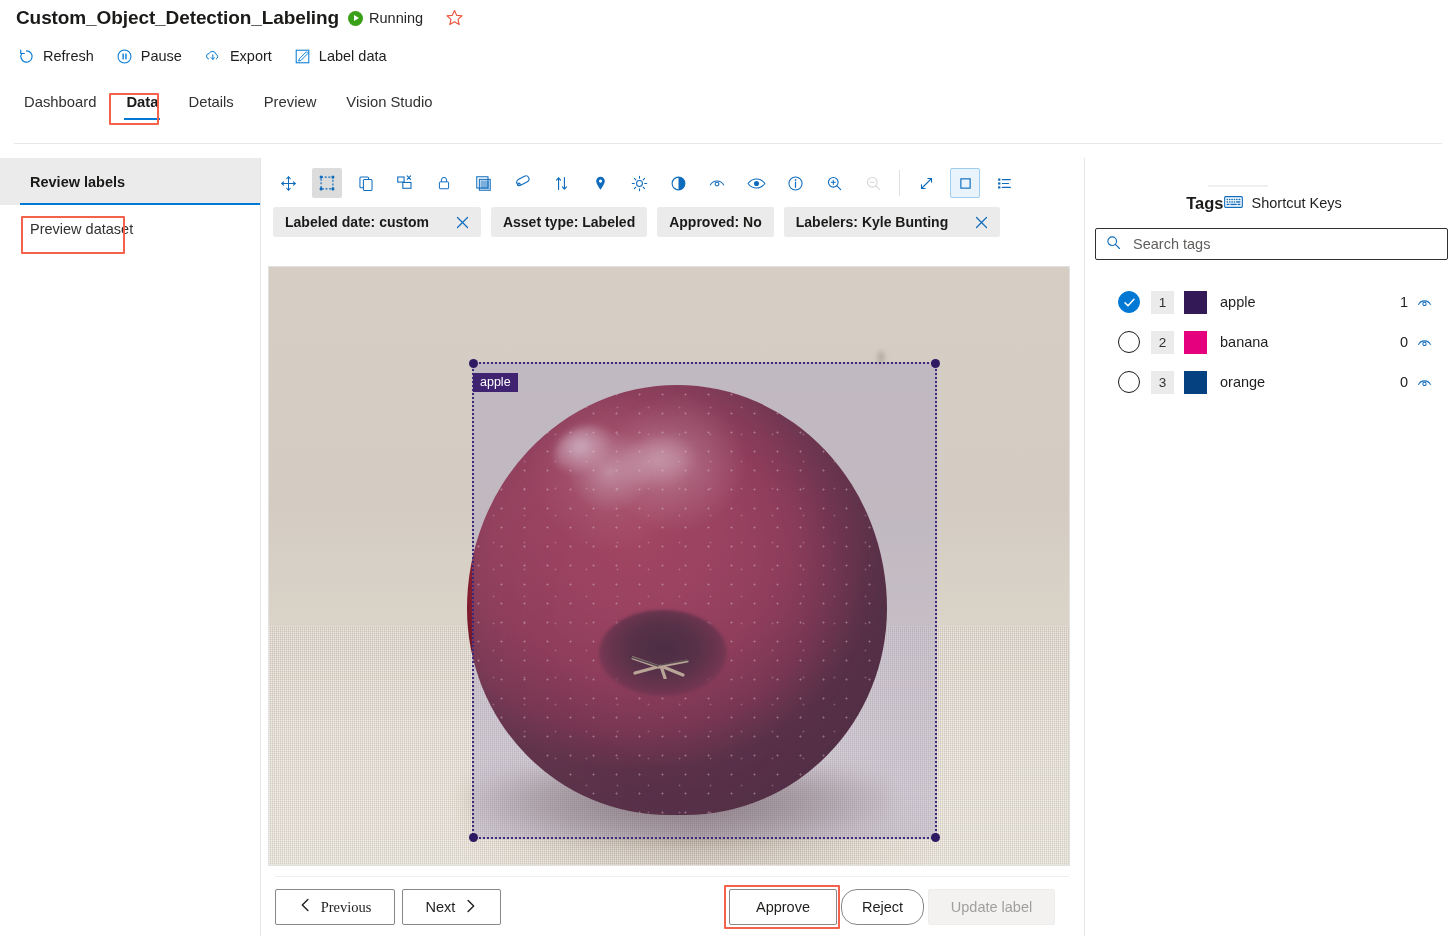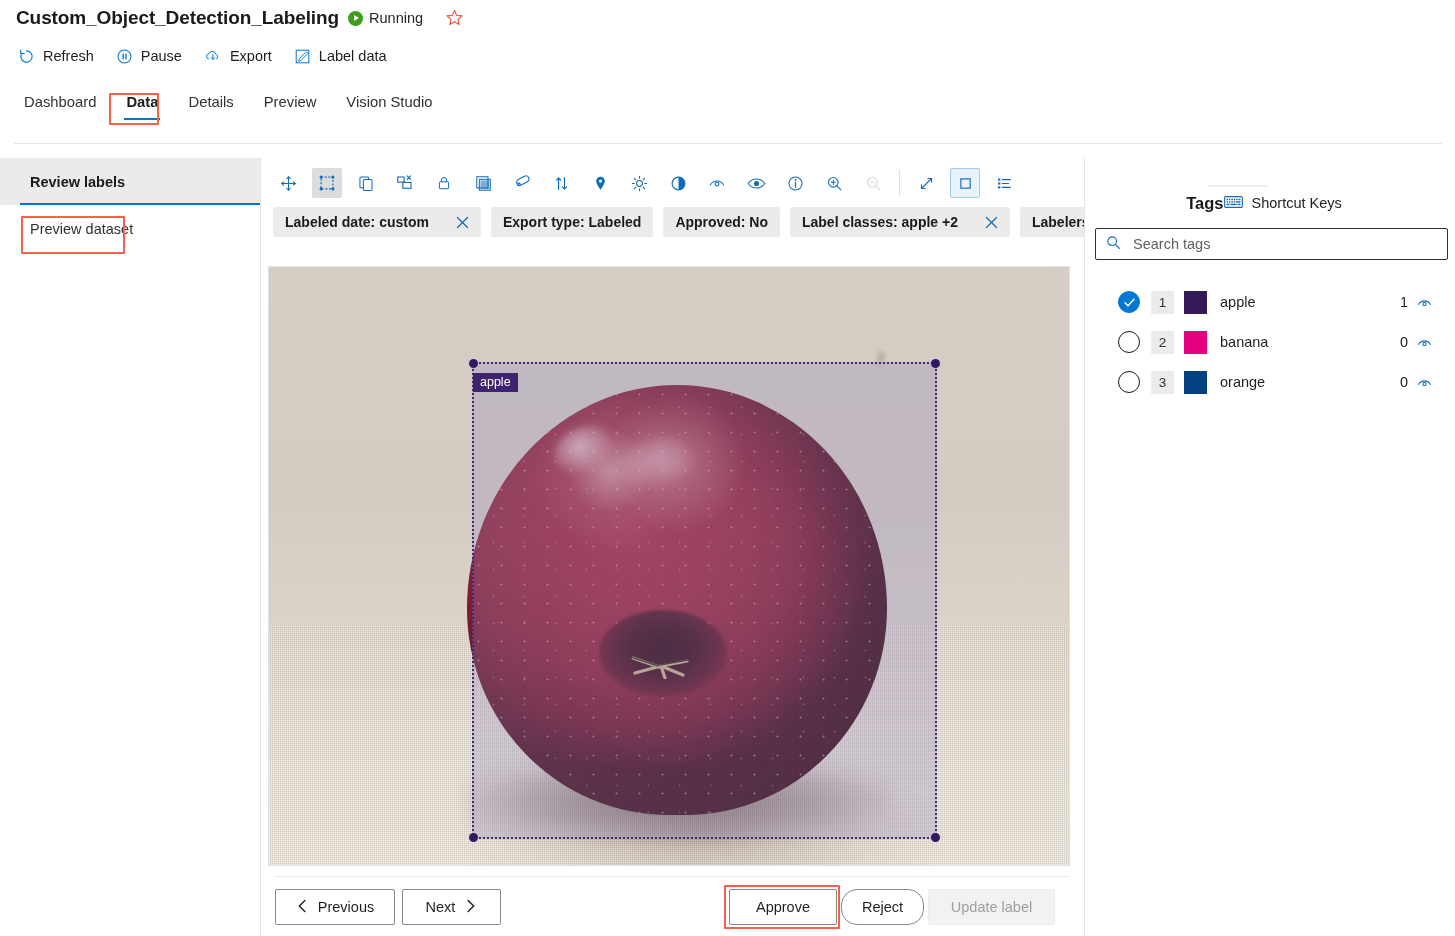--- a/index.html
+++ b/index.html
@@ -513,32 +513,24 @@
   <div class="chips">
     <div class="chip">
       <span>Labeled date: custom</span>
       <span class="x">
         <svg width="13" height="13" viewBox="0 0 14 14">
             <path d="M1.6 1.6l10.8 10.8M12.4 1.6L1.6 12.4" stroke="#0f6cbd" stroke-width="1.3" stroke-linecap="round"></path>
           </svg>
       </span>
     </div>
     <div class="chip">
-      <span>Export type: Labeled</span>
+      <span>Asset type: Labeled</span>
     </div>
     <div class="chip">
       <span>Approved: No</span>
-    </div>
-    <div class="chip">
-      <span>Label classes: apple +2</span>
-      <span class="x">
-        <svg width="13" height="13" viewBox="0 0 14 14">
-            <path d="M1.6 1.6l10.8 10.8M12.4 1.6L1.6 12.4" stroke="#0f6cbd" stroke-width="1.3" stroke-linecap="round"></path>
-          </svg>
-      </span>
     </div>
     <div class="chip">
       <span>Labelers: Kyle Bunting</span>
       <span class="x">
         <svg width="13" height="13" viewBox="0 0 14 14">
             <path d="M1.6 1.6l10.8 10.8M12.4 1.6L1.6 12.4" stroke="#0f6cbd" stroke-width="1.3" stroke-linecap="round"></path>
           </svg>
       </span>
     </div>
   </div>
@@ -574,21 +566,21 @@
       <div class="bbox-label">apple</div>
       <span class="handle h-tl"></span>
       <span class="handle h-tr"></span>
       <span class="handle h-bl"></span>
       <span class="handle h-br"></span>
     </div>
   </div>
 
   <div class="actionbar">
     <div class="actionbar-rule"></div>
-    <div class="btn" style="left:14px; top:13px; width:120px;">
+    <div class="btn" style="left:14px; top:13px; width:120px;font-family:Liberation Serif, serif;">
       <span>
         <svg width="13" height="14" viewBox="0 0 12 14">
             <path d="M8.4 1.4L2.8 7l5.6 5.6" fill="none" stroke="#201f1e" stroke-width="1.4" stroke-linecap="round" stroke-linejoin="round"></path>
           </svg>
       </span>
       <span>Previous</span>
     </div>
     <div class="btn" style="left:141px; top:13px; width:99px;">
       <span>Next</span>
       <span>

